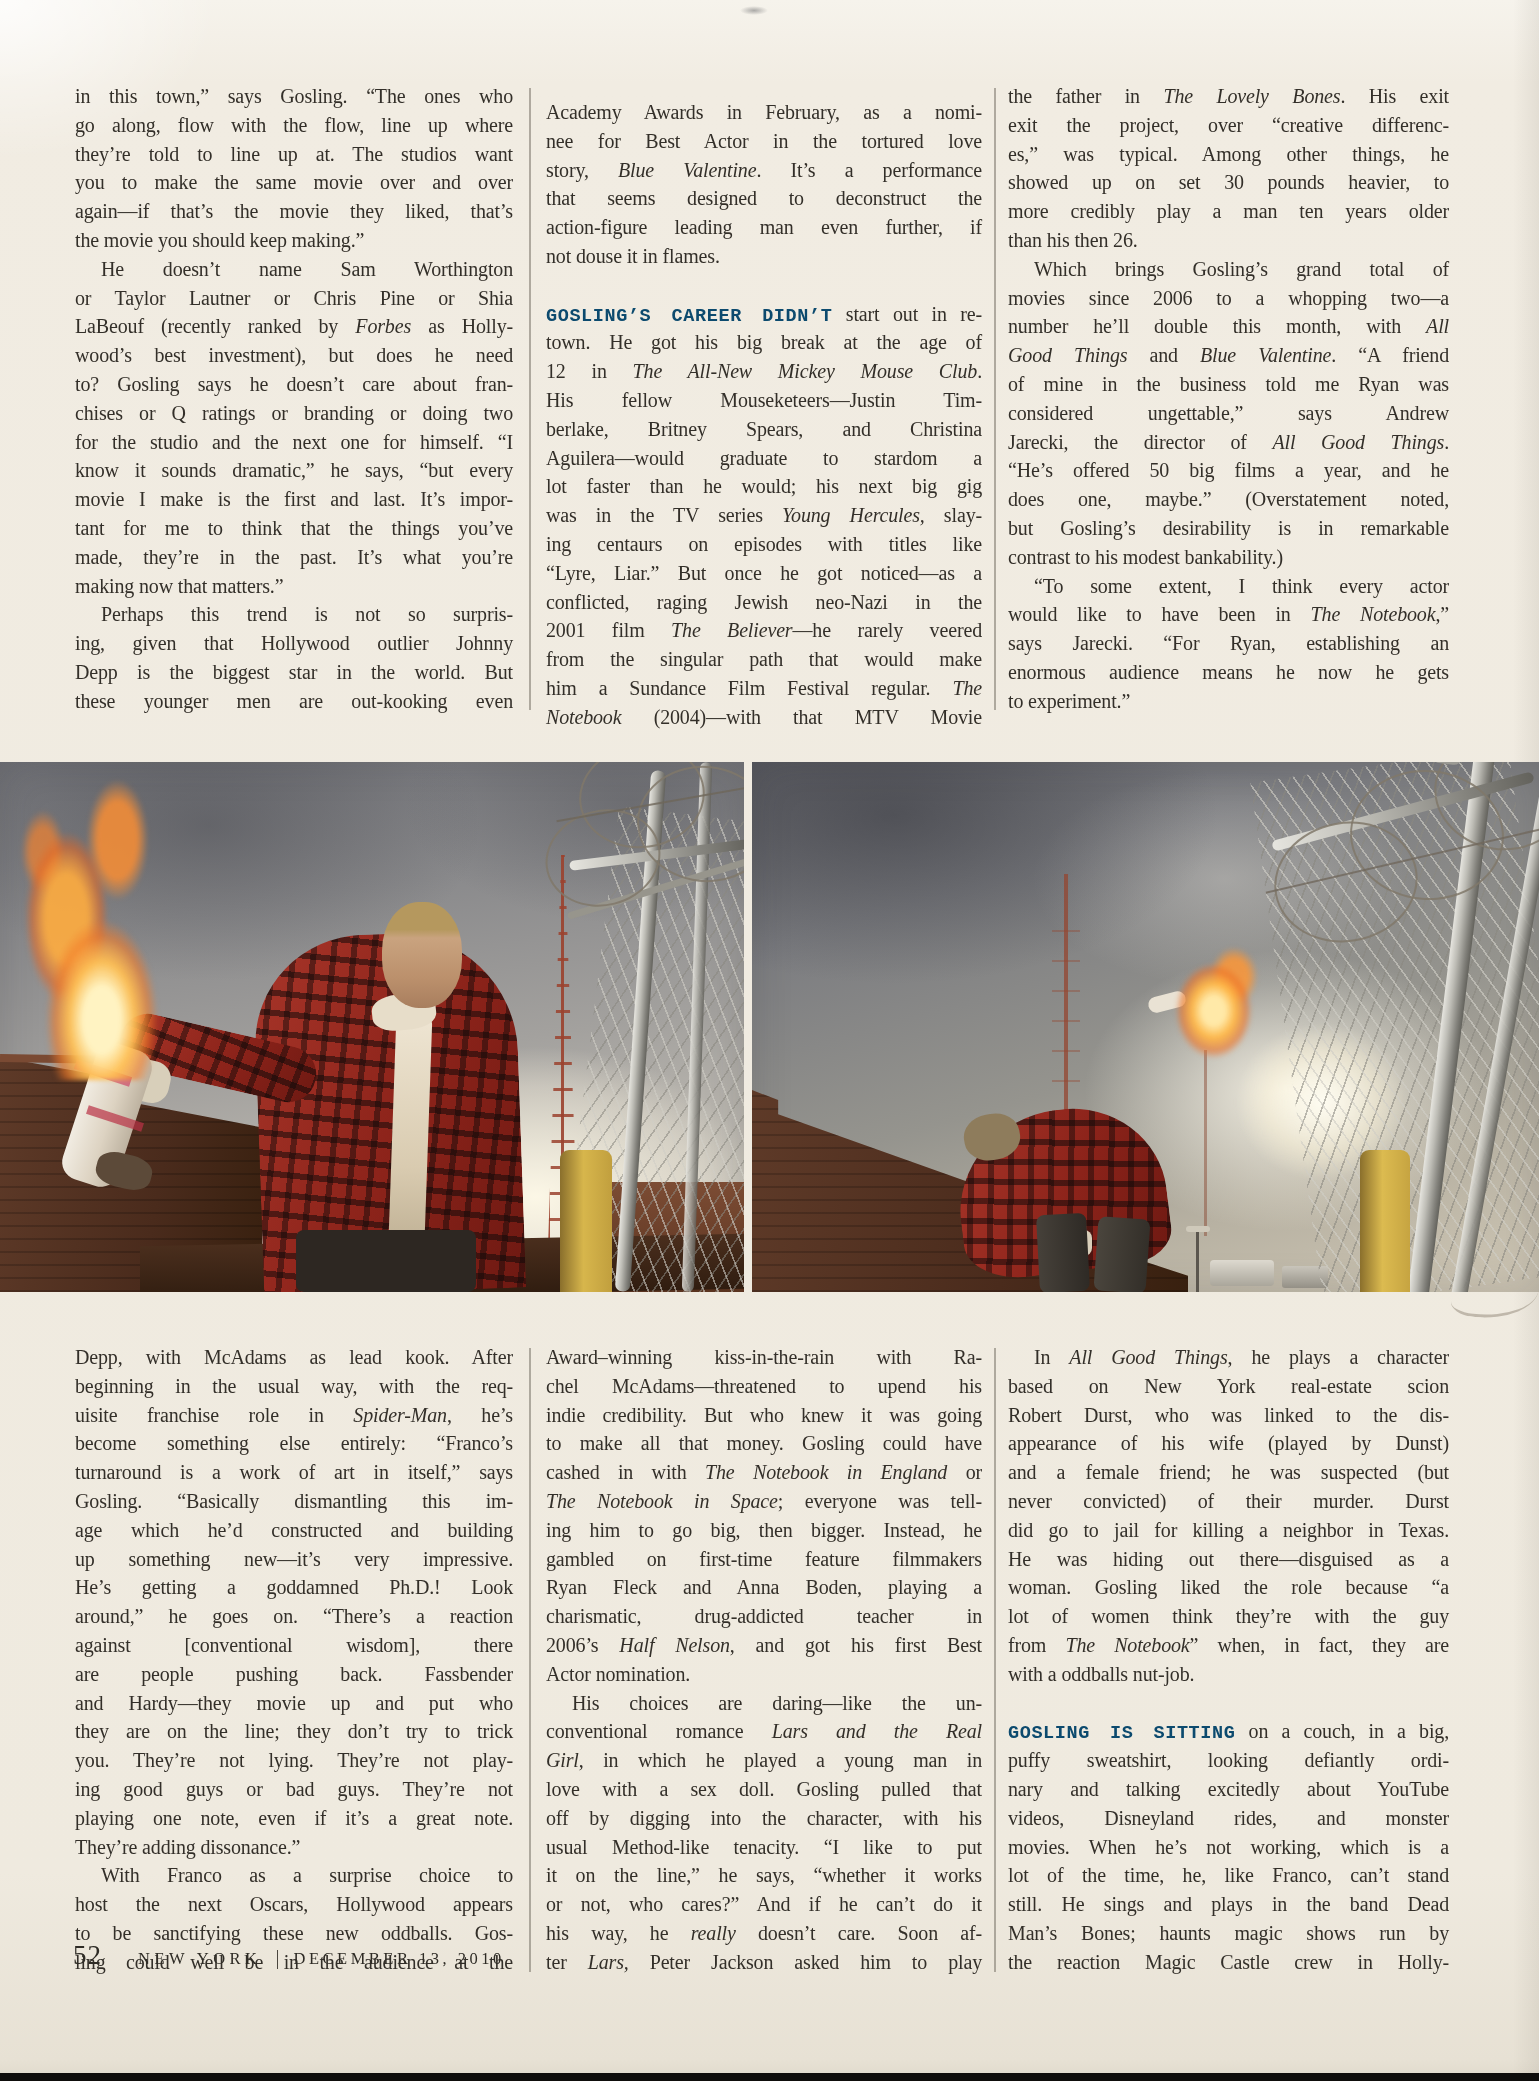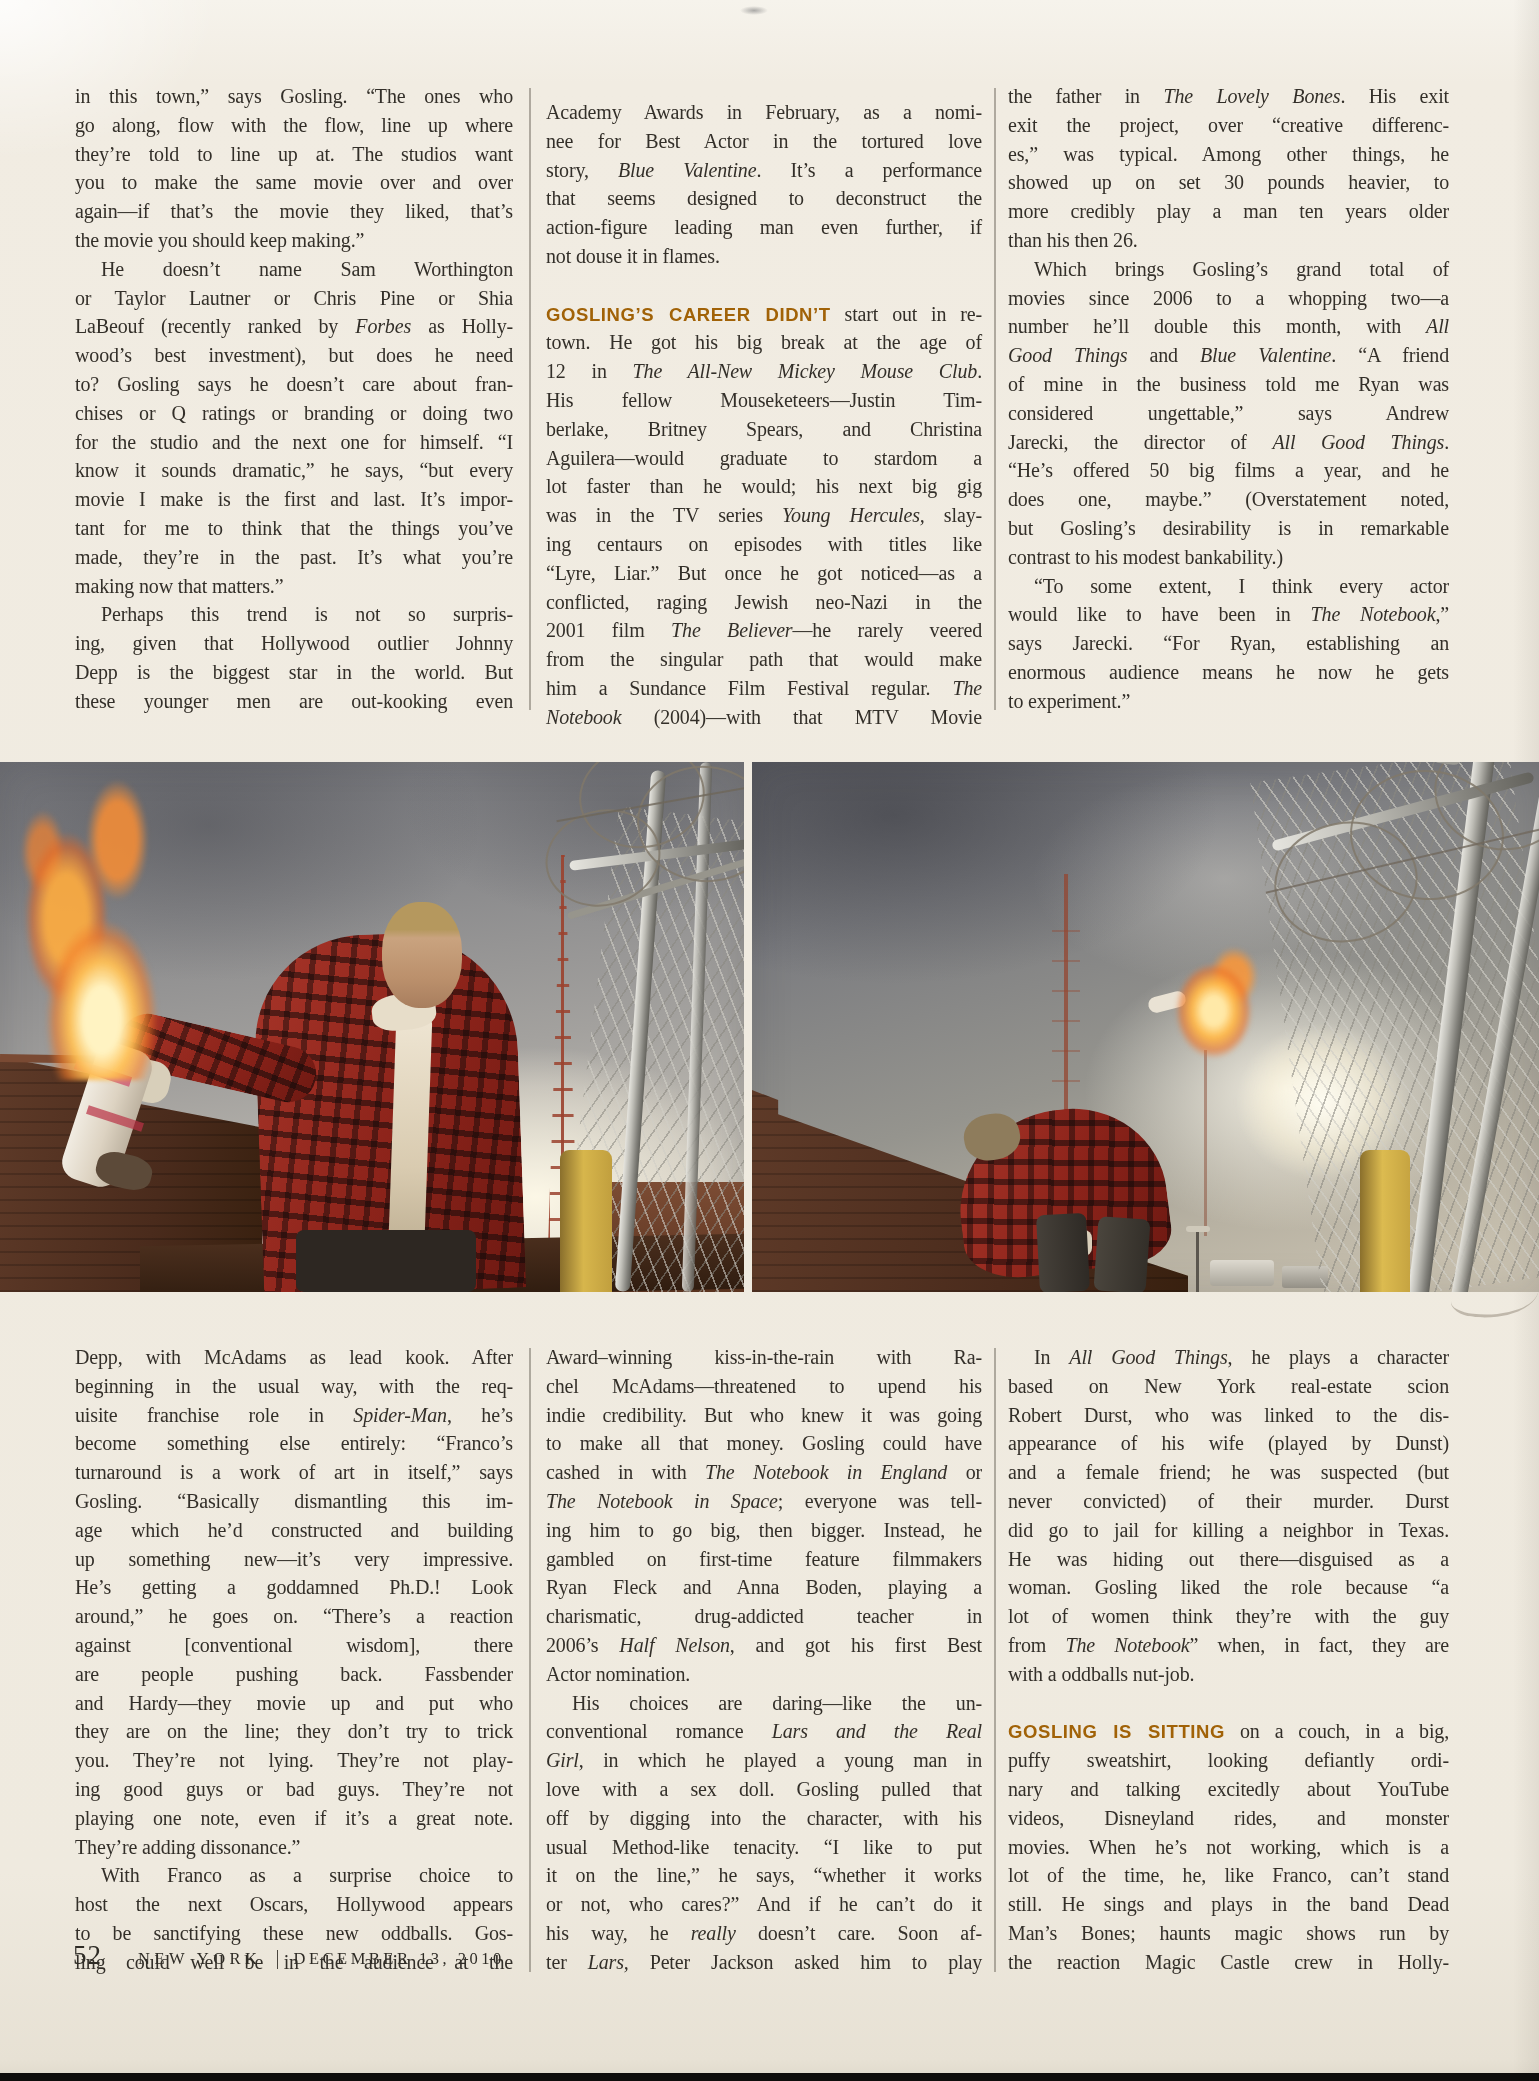--- a/index.html
+++ b/index.html
@@ -22,22 +22,22 @@
     border-bottom:3px solid rgba(186,179,165,.9);border-radius:0 0 95% 35%;
     transform:rotate(6deg);}
 
   
   .textcol{position:absolute;font-size:20px;letter-spacing:-.15px;color:#332f29;}
   .ln{height:28.8px;line-height:28.8px;text-align:justify;text-align-last:justify;white-space:nowrap0;}
   .ln.end{text-align-last:left;}
   .ln.ind{text-indent:26px;}
   .ln i{}
   .gapline{height:28.8px;}
-  .lead{font-family:Liberation Sans, sans-serif;font-weight:bold;font-size:18.5px;
-    letter-spacing:.6px;color:#a16207;}
+  .lead{font-family:Liberation Mono, monospace;font-weight:bold;font-size:18.5px;
+    letter-spacing:.6px;color:#0c4a6e;}
   .vrule{position:absolute;width:1.5px;background:rgba(120,115,104,.55);}
 
   
   #footer{position:absolute;left:73px;top:1940px;height:34px;display:flex;align-items:baseline;}
   #footer .pagenum{font-size:27px;color:#2e2b25;letter-spacing:1px;}
   #footer .mag{font-size:16.5px;letter-spacing:4.5px;margin-left:36px;color:#2e2b25;}
   #footer .sep{font-size:20px;margin:0 14px;color:#4a463f;font-weight:400;}
   #footer .date{font-size:16.5px;letter-spacing:3.5px;color:#2e2b25;}
 
   

